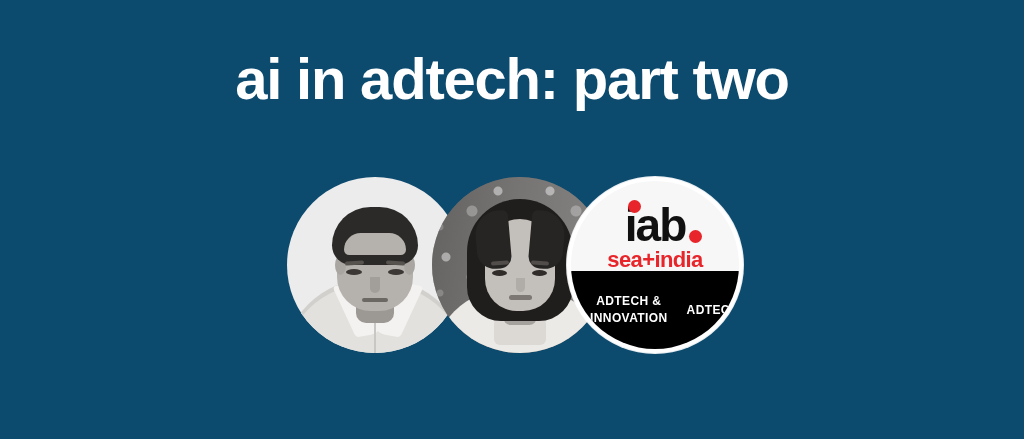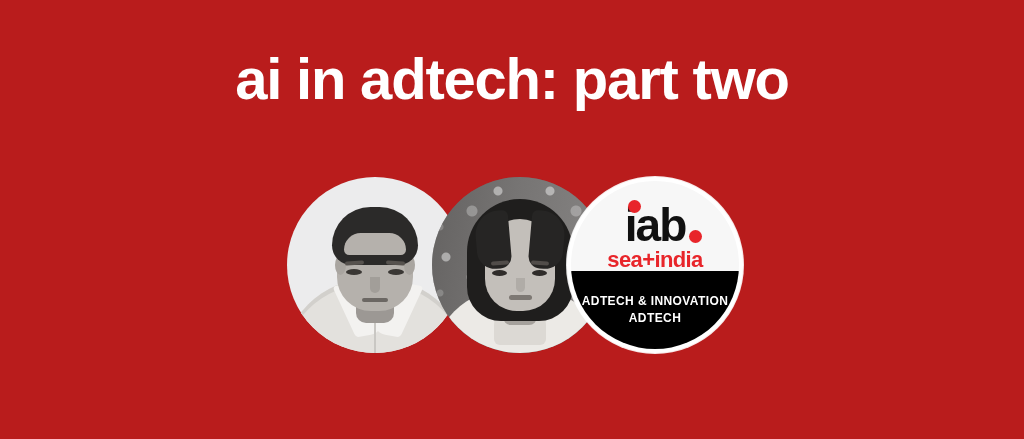--- a/index.html
+++ b/index.html
@@ -5,21 +5,21 @@
 <style>
   * { margin:0; padding:0; box-sizing:border-box; }
   html, body {
     width:1024px; height:439px;
     overflow:hidden;
     font-family:"Liberation Sans", sans-serif;
   }
   #banner {
     position:relative;
     width:1024px; height:439px;
-    background:#b91c1c;
+    background:#0c4a6e;
     overflow:hidden;
   }
 
   
   #title {
     position:absolute;
     top:48px; left:0;
     width:1024px;
     text-align:center;
     color:#ffffff;
@@ -238,21 +238,21 @@
     color:#e8252a;
     font-family:"Liberation Sans", sans-serif;
     font-size:22px; font-weight:bold;
     letter-spacing:-.6px;
     margin-top:2px;
   }
   .logo-band {
     position:absolute; left:0; top:90px;
     width:100%; height:78px;
     background:#000000;
-    display:flex; flex-direction:column;
+    display:flex; 
     align-items:center; justify-content:center;
     text-align:center;
   }
   .logo-band span {
     color:#ffffff;
     font-family:"Liberation Sans", sans-serif;
     font-size:12px; font-weight:bold;
     letter-spacing:.4px;
     line-height:17px;
     display:block;

